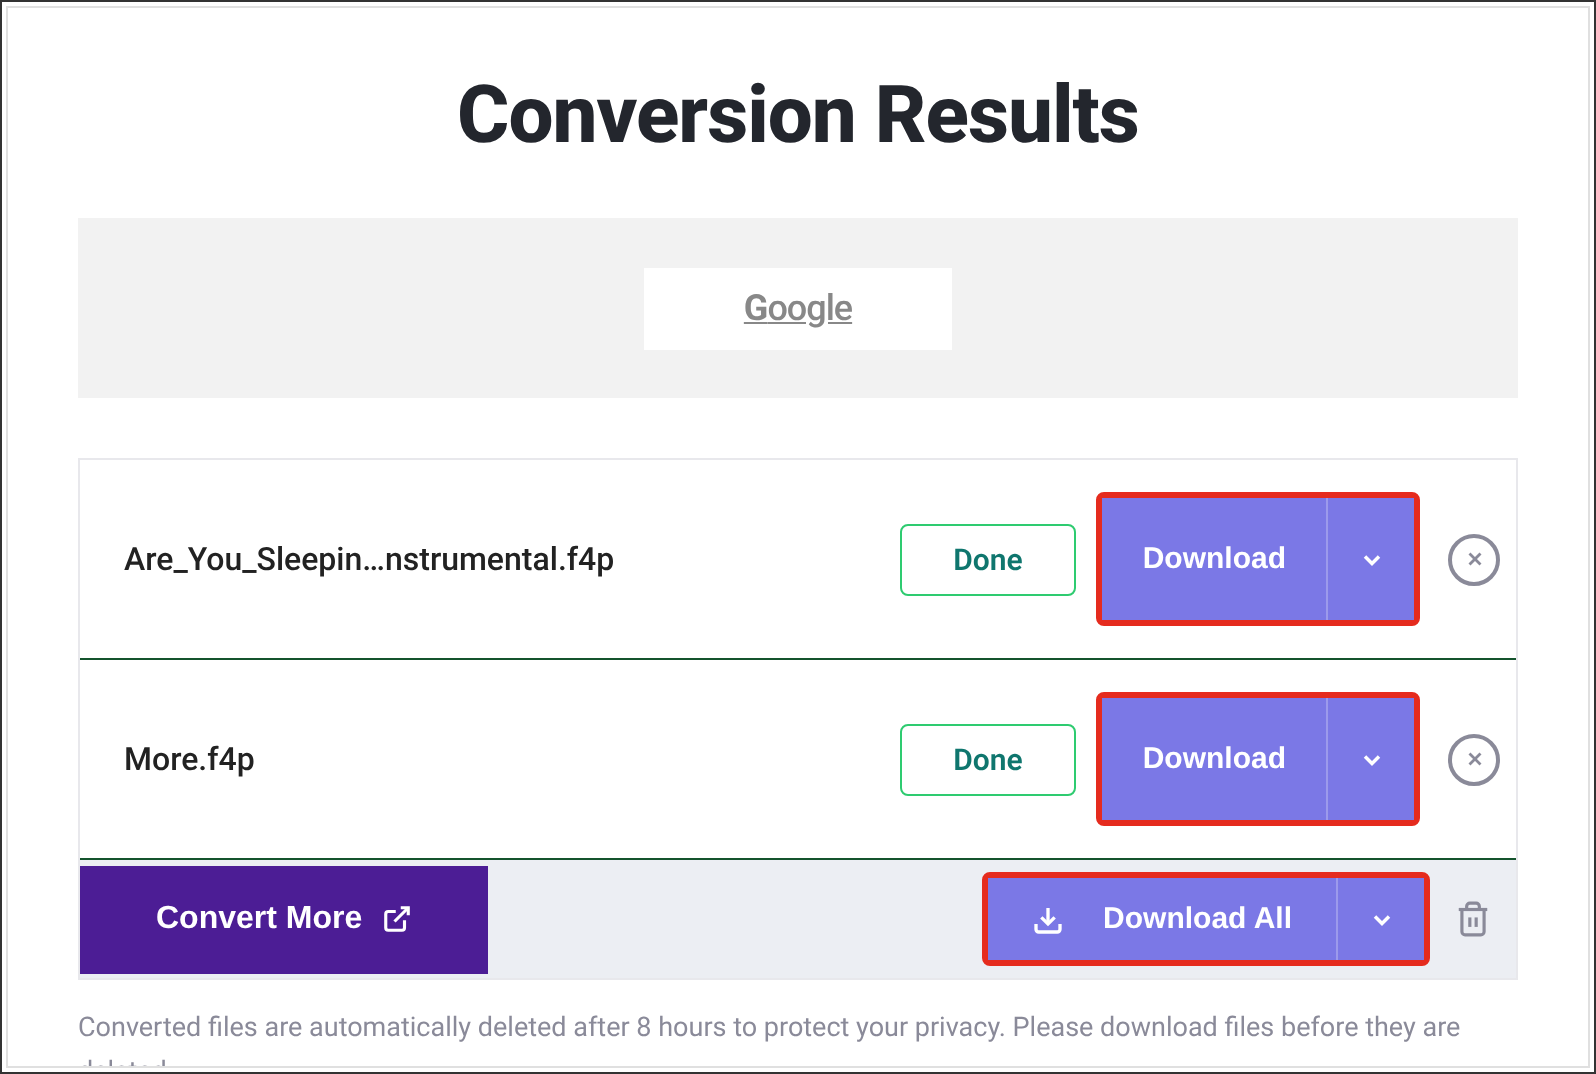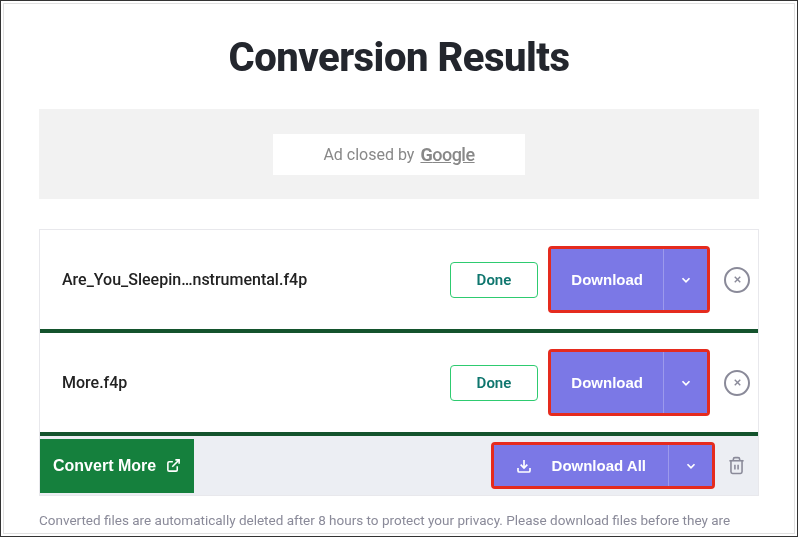--- a/index.html
+++ b/index.html
@@ -52,21 +52,21 @@
     .google-logo b { font-weight: 700; }
     .results-card {
       margin: 30px 35px 0 35px;
       border: 1px solid #e8e8ec;
       background: #fff;
     }
     .file-row {
       display: flex;
       align-items: center;
       padding: 16px 8px 16px 22px;
-      border-bottom: 4px solid #14532d;
+      border-bottom: 1px solid #14532d;
       gap: 10px;
       position: relative;
     }
     .filename {
       flex: 1;
       font-size: 16px;
       color: #222;
       font-weight: 500;
       white-space: nowrap;
       overflow: hidden;
@@ -126,24 +126,24 @@
       margin-left: 4px;
     }
     .footer-row {
       display: flex;
       align-items: center;
       padding: 0;
       background: #eceef3;
       position: relative;
     }
     .convert-more {
-      background: #15803d;
-      color: #fff;
-      border: none;
-      padding: 18px 13px;
+      background: #4c1d95;
+      color: #fff;
+      border: none;
+      padding: 18px 38px;
       font-size: 16px;
       font-weight: 700;
       cursor: pointer;
       display: flex;
       align-items: center;
       gap: 10px;
     }
     .footer-spacer { flex: 1; }
     .dl-all-group {
       display: flex;
@@ -192,21 +192,20 @@
     svg { display: block; }
   </style>
 </head>
 <body>
 <div class="inner">
 
 <h1 class="page-title">Conversion Results</h1>
 
 <div class="ad-bar">
   <div class="ad-inner">
-    <span>Ad closed by</span>
     <span class="google-logo"><b>G</b>oogle</span>
   </div>
 </div>
 
 <div class="results-card">
 
   <div class="file-row">
     <div class="filename">Are_You_Sleepin…nstrumental.f4p</div>
     <div class="status-done">Done</div>
     <div class="dl-group">

